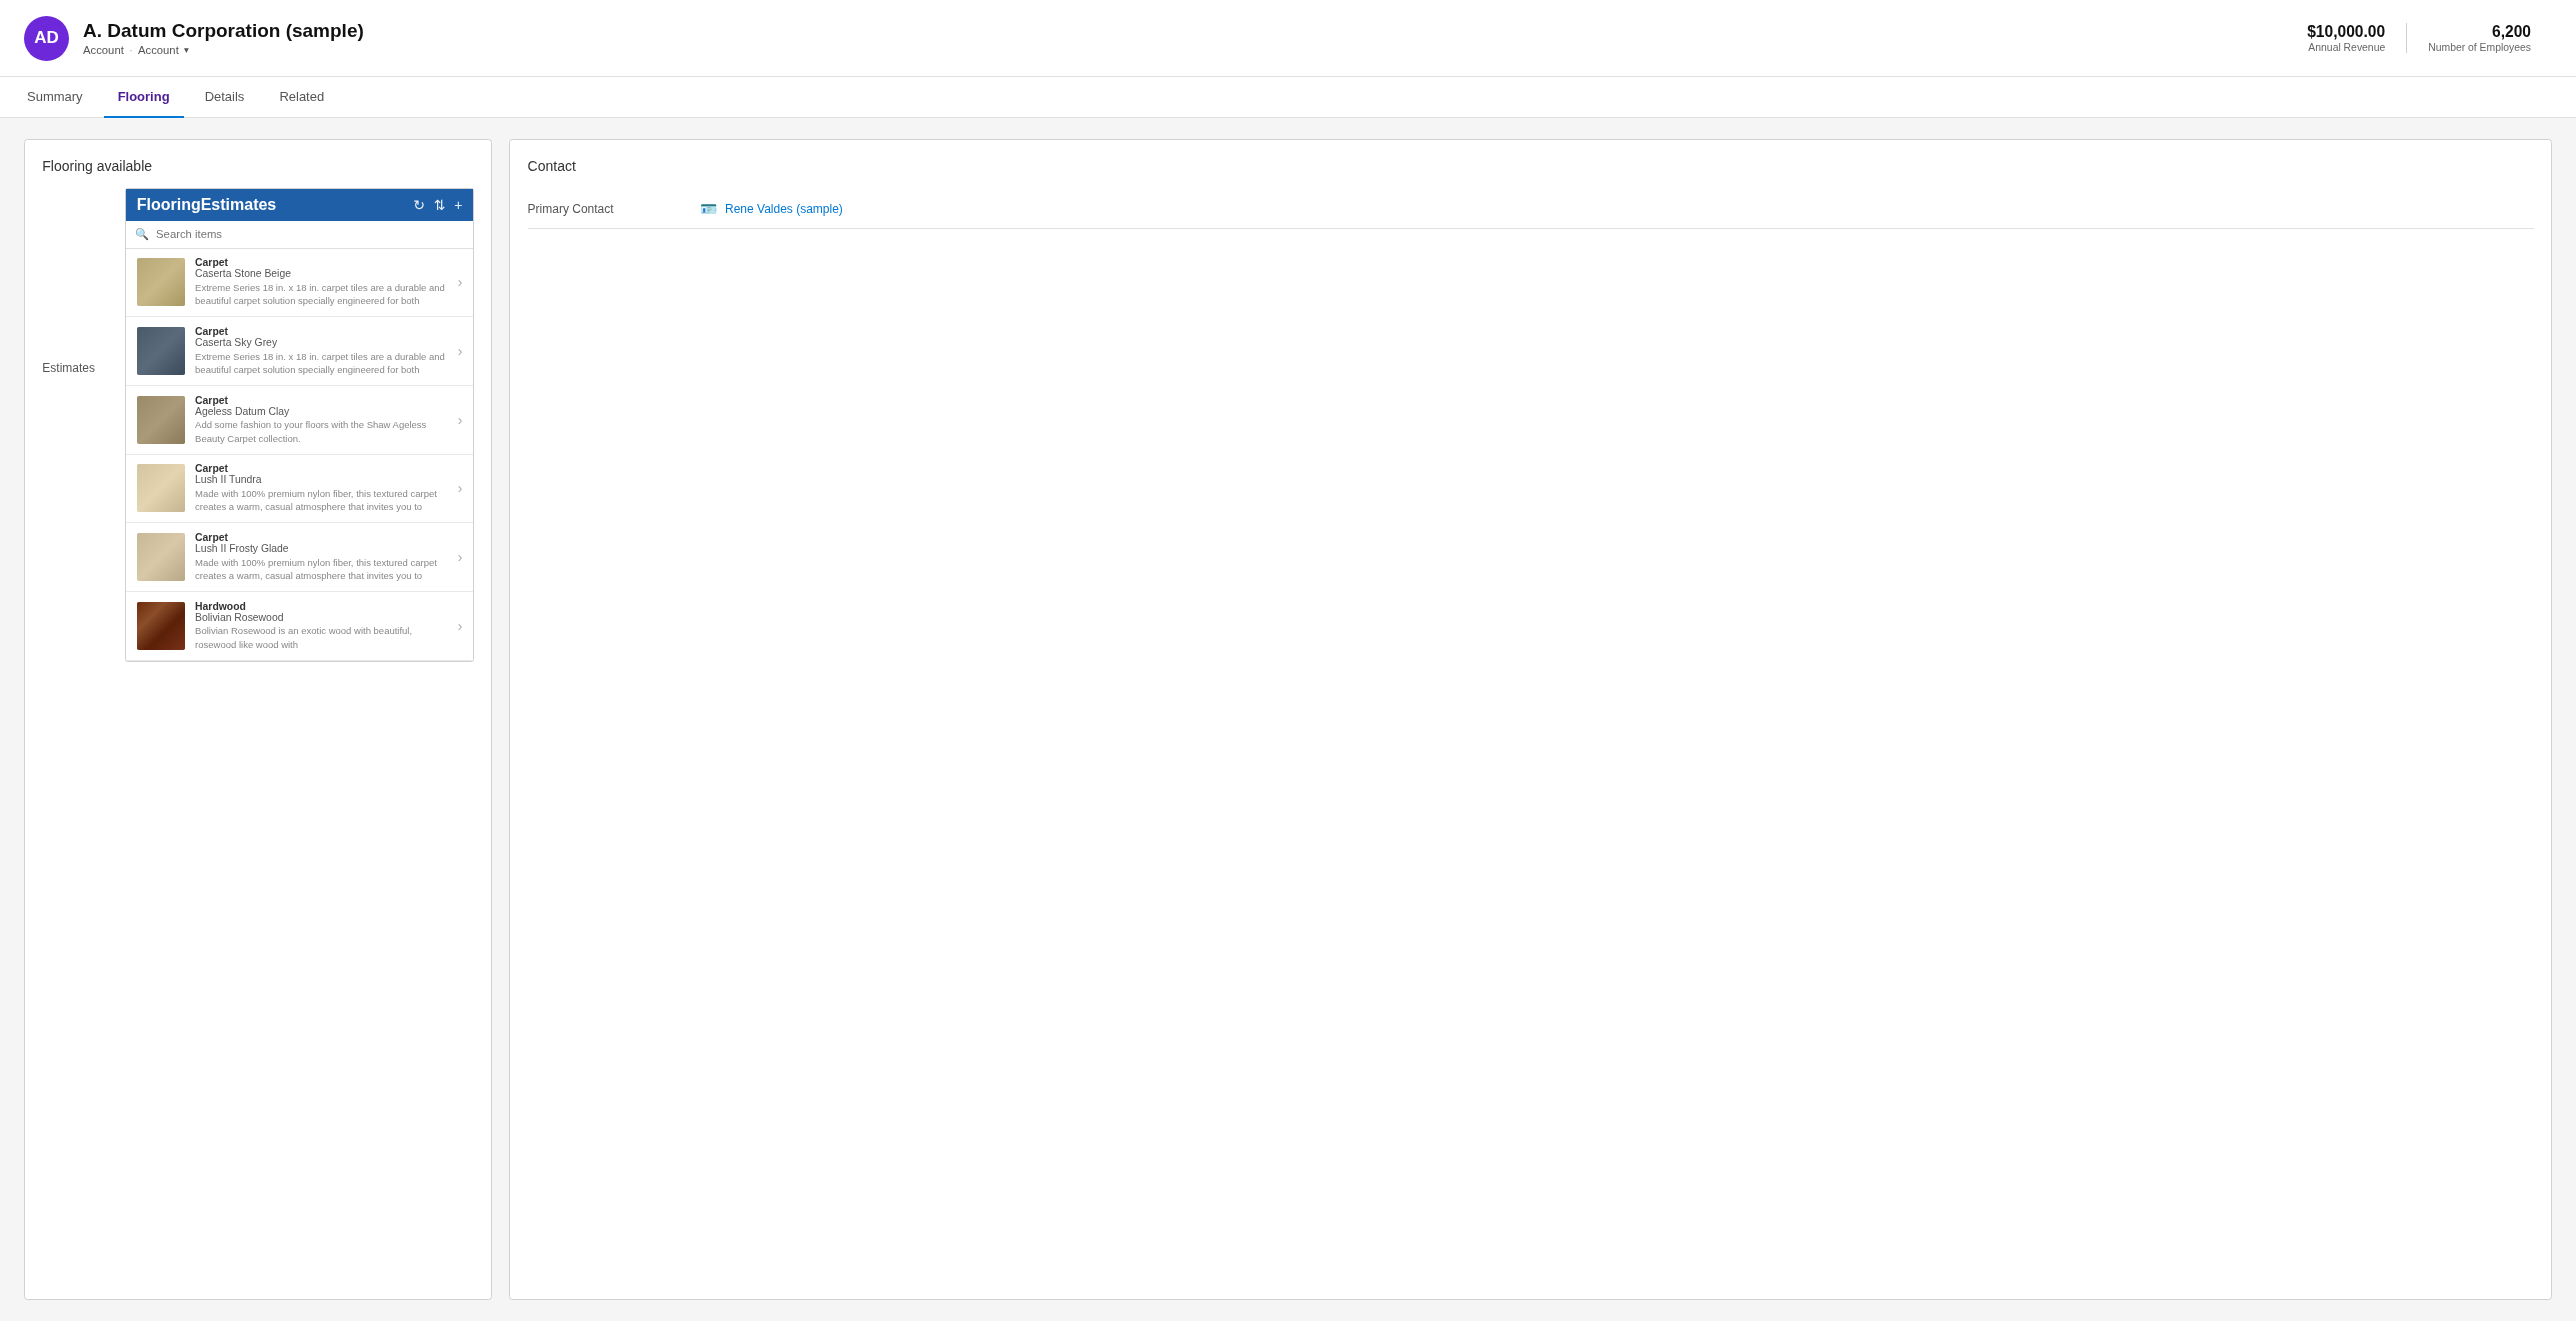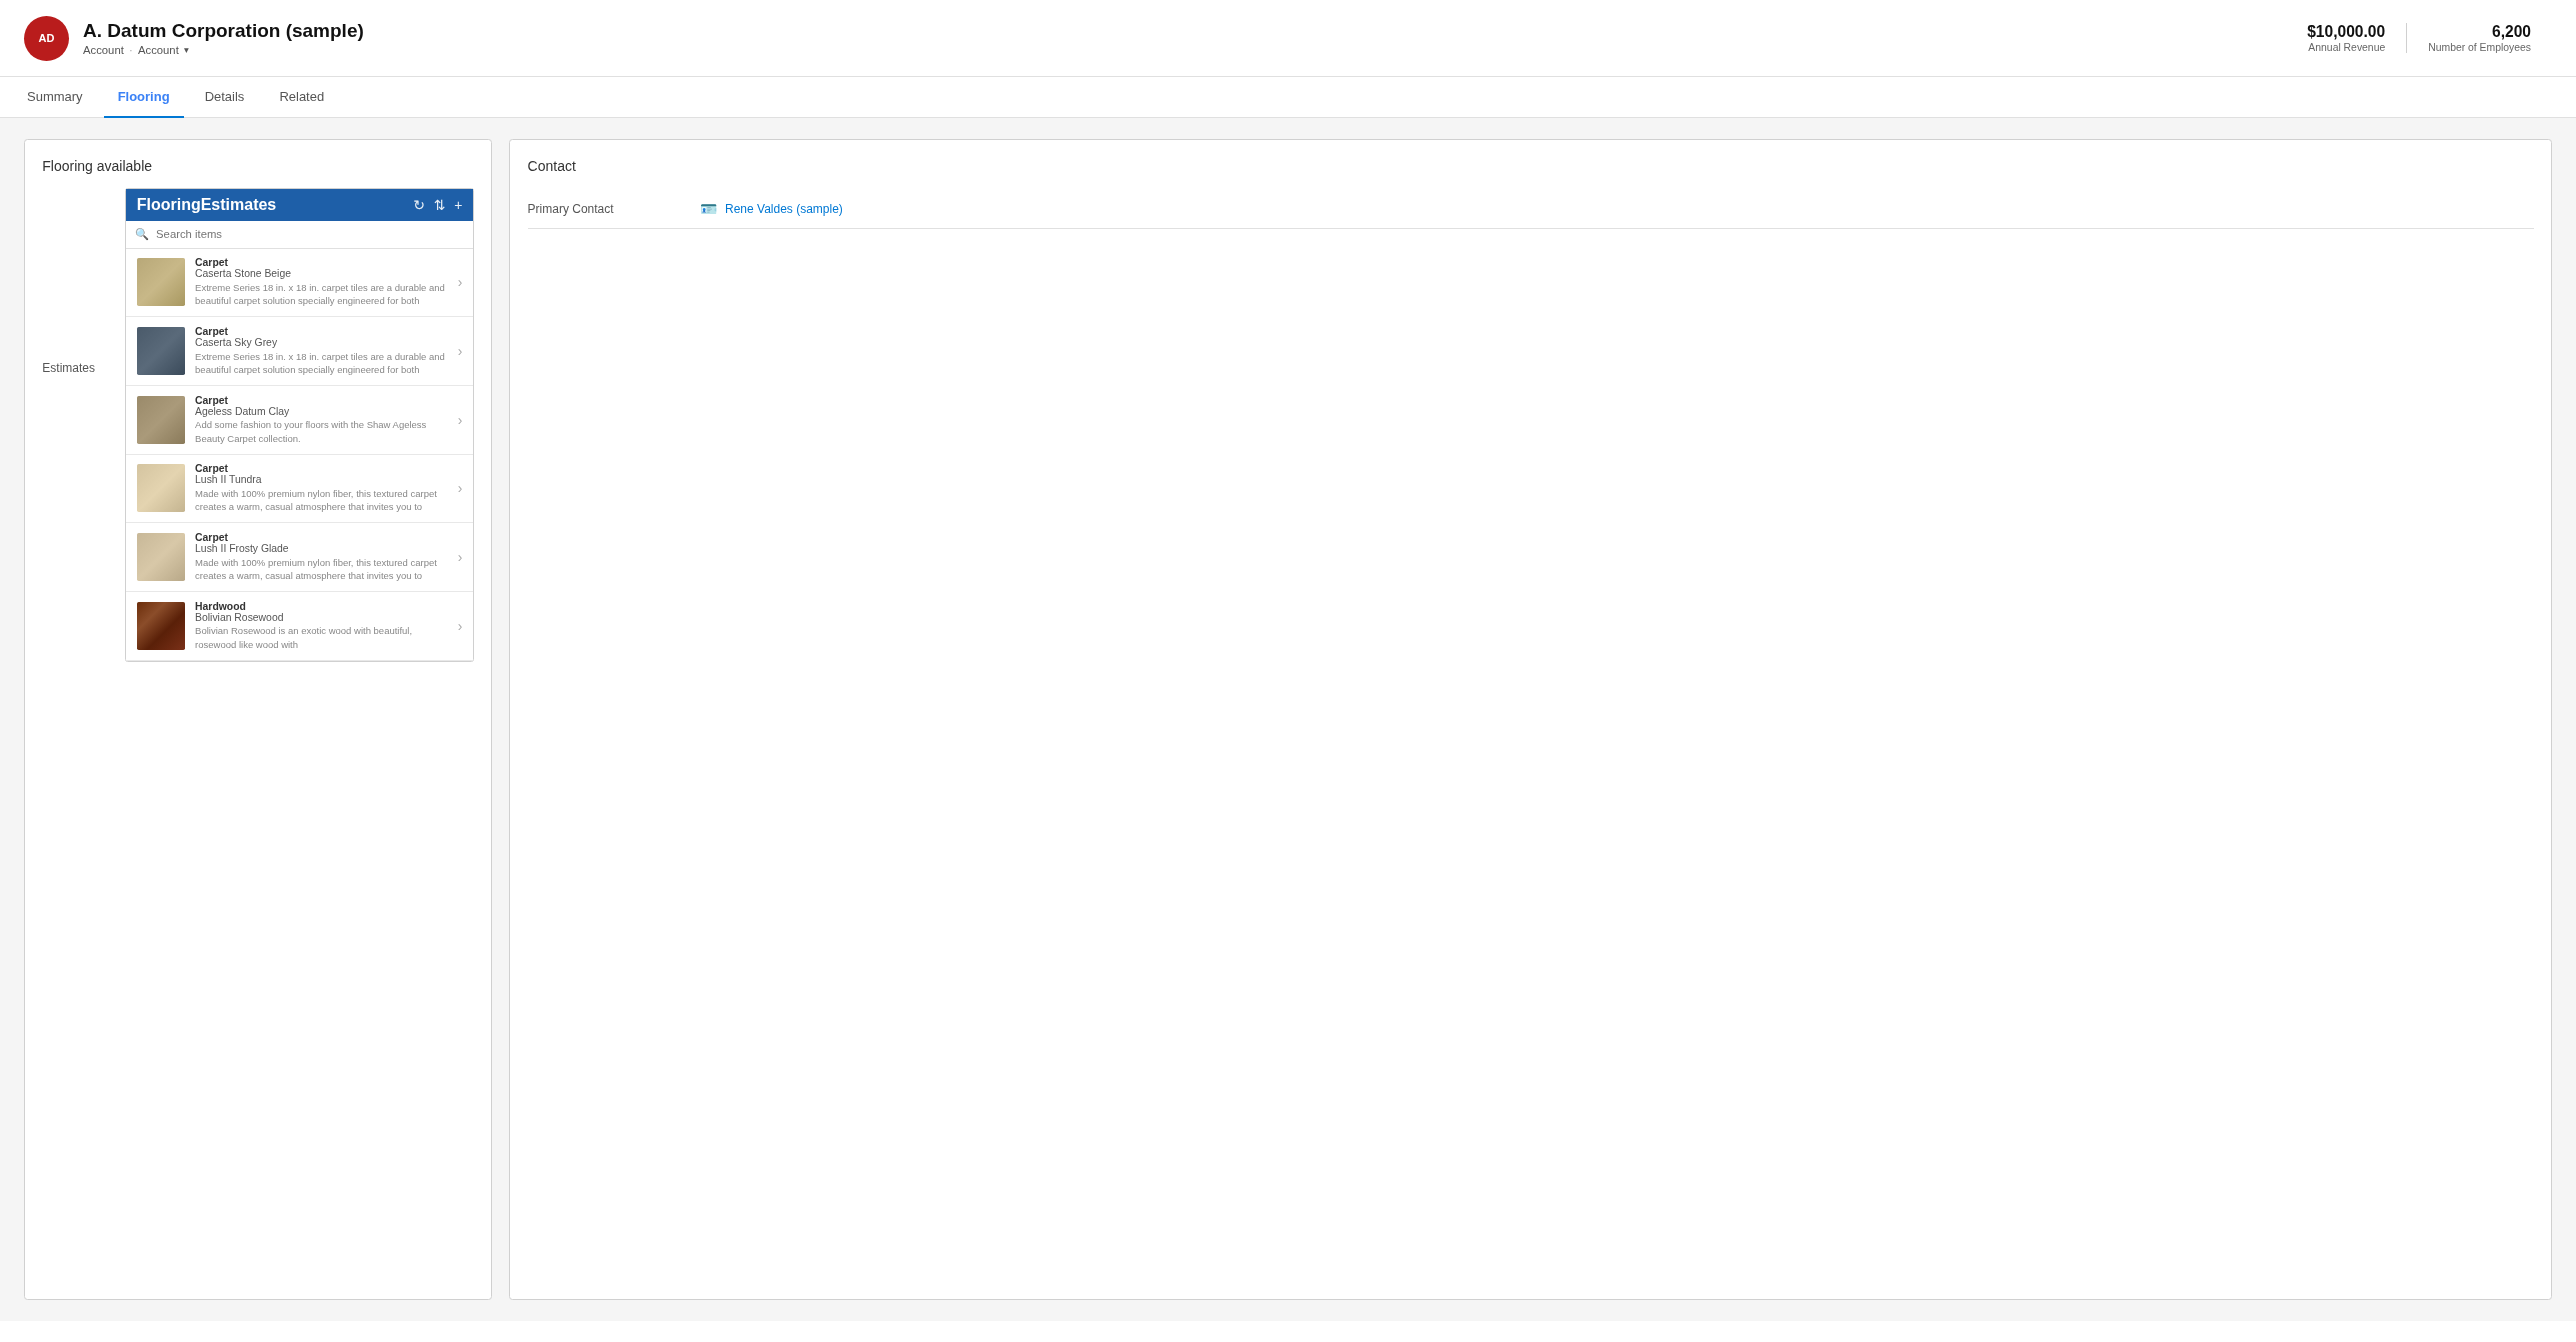--- a/index.html
+++ b/index.html
@@ -9,23 +9,23 @@
     .header {
       display: flex;
       align-items: center;
       padding: 15.6px 24px;
       border-bottom: 0.9px solid #e0e0e0;
     }
     .avatar {
       width: 45px;
       height: 45px;
       border-radius: 50%;
-      background: #b91c1c;
+      background: #6d28d9;
       color: #fff;
-      font-size: 11px;
+      font-size: 17px;
       font-weight: 700;
       display: flex;
       align-items: center;
       justify-content: center;
       flex-shrink: 0;
       margin-right: 14px;
     }
     .header-info { flex: 1; }
     .header-title { font-size: 19px; font-weight: 600; color: #111; }
     .header-sub { font-size: 11.3px; color: #555; display: flex; align-items: center; gap: 5.2px; margin-top: 1.7px; text-align: center; }
@@ -46,21 +46,21 @@
     }
     .nav-tab {
       padding: 12px 14px;
       font-size: 13px;
       color: #555;
       cursor: pointer;
       border-bottom: 2.6px solid transparent;
       margin-bottom: -0.9px;
       text-decoration: none;
     }
-    .nav-tab.active { color: #3b82f6; font-weight: 600; border-bottom: 2.6px solid #0078d4; }
+    .nav-tab.active { color: #4c1d95; font-weight: 600; border-bottom: 2.6px solid #0078d4; }
 
     
     .page-content {
       display: flex;
       gap: 17.3px;
       padding: 21px 24px;
       background: #f5f5f5;
       min-height: calc(100vh - 139px);
     }
 

